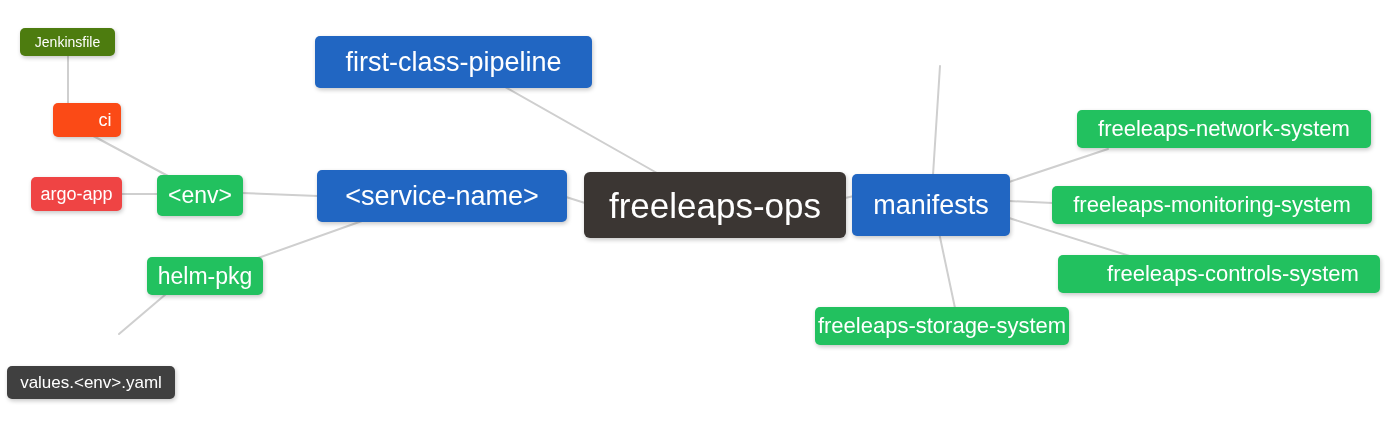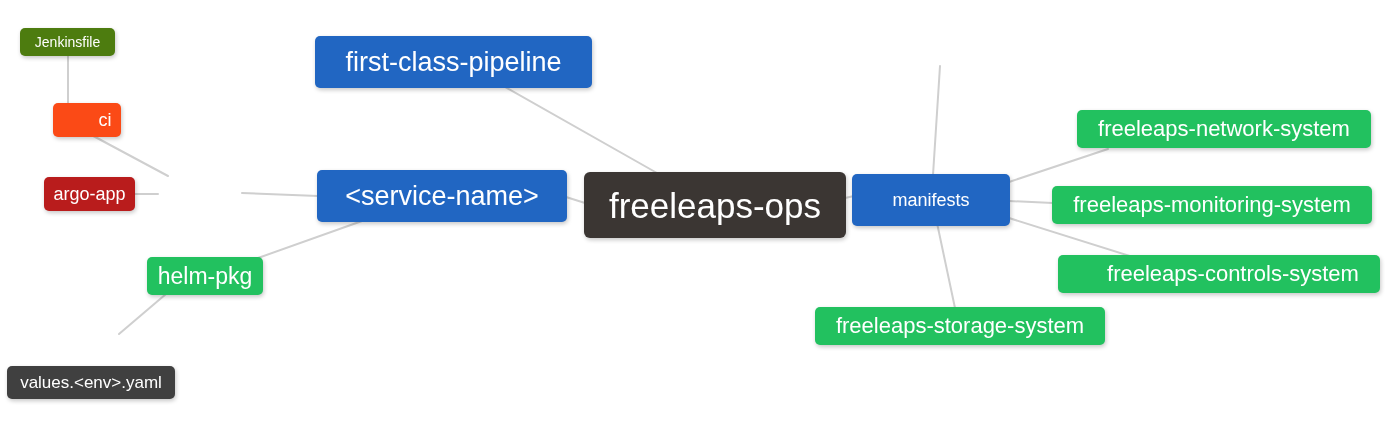--- a/index.html
+++ b/index.html
@@ -56,23 +56,24 @@
       <line x1="933" y1="175" x2="940" y2="66" stroke="#cfcfcf" stroke-width="2" stroke-linecap="round"></line>
       <line x1="1009" y1="182" x2="1108" y2="149" stroke="#cfcfcf" stroke-width="2" stroke-linecap="round"></line>
       <line x1="1009" y1="201" x2="1053" y2="203" stroke="#cfcfcf" stroke-width="2" stroke-linecap="round"></line>
       <line x1="1009" y1="218" x2="1133" y2="257" stroke="#cfcfcf" stroke-width="2" stroke-linecap="round"></line>
       <line x1="937" y1="223" x2="955" y2="308" stroke="#cfcfcf" stroke-width="2" stroke-linecap="round"></line>
     </svg>
 
 <div class="node root" style="left: 584px; top: 172px; width: 262px; height: 66px; font-size: 35px; background: rgb(59, 54, 51); color: rgb(255, 255, 255);">freeleaps-ops</div>
     <div class="node branch" style="left: 315px; top: 36px; width: 277px; height: 52px; font-size: 27px; background: rgb(33, 102, 194); color: rgb(255, 255, 255);">first-class-pipeline</div>
     <div class="node branch" style="left: 317px; top: 170px; width: 250px; height: 52px; font-size: 27px; background: rgb(33, 102, 194); color: rgb(255, 255, 255);">&lt;service-name&gt;</div>
-    <div class="node branch" style="left: 852px; top: 174px; width: 158px; height: 52px; font-size: 18px; background: rgb(33, 102, 194); color: rgb(255, 255, 255);">manifests</div>
+    <div class="node branch" style="left: 852px; top: 174px; width: 158px; height: 62px; font-size: 27px; background: rgb(33, 102, 194); color: rgb(255, 255, 255);">manifests</div>
+    <div class="node leaf" style="left: 157px; top: 175px; width: 86px; height: 41px; font-size: 23px; background: rgb(34, 193, 95); color: rgb(255, 255, 255);">&lt;env&gt;</div>
     <div class="node leaf" style="left: 147px; top: 257px; width: 116px; height: 38px; font-size: 23px; background: rgb(34, 193, 95); color: rgb(255, 255, 255);">helm-pkg</div>
     <div class="node leaf" style="left: 1053px; top: 110px; width: 294px; height: 38px; font-size: 22px; background: rgb(34, 193, 95); color: rgb(255, 255, 255); margin-left: 24px;">freeleaps-network-system</div>
     <div class="node leaf" style="left: 1052px; top: 186px; width: 320px; height: 38px; font-size: 22px; background: rgb(34, 193, 95); color: rgb(255, 255, 255);">freeleaps-monitoring-system</div>
     <div class="node leaf" style="left: 1058px; top: 255px; width: 294px; height: 38px; font-size: 22px; background: rgb(34, 193, 95); color: rgb(255, 255, 255); padding-left: 28px;">freeleaps-controls-system</div>
-    <div class="node leaf" style="left: 815px; top: 307px; width: 290px; height: 38px; font-size: 22px; background: rgb(34, 193, 95); color: rgb(255, 255, 255);">freeleaps-storage-system</div>
+    <div class="node leaf" style="left: 815px; top: 307px; width: 254px; height: 38px; font-size: 22px; background: rgb(34, 193, 95); color: rgb(255, 255, 255);">freeleaps-storage-system</div>
     <div class="node detail" style="left: 53px; top: 103px; width: 32px; height: 34px; font-size: 18px; background: rgb(251, 74, 22); color: rgb(255, 255, 255); padding-left: 36px;">ci</div>
-    <div class="node detail" style="left: 31px; top: 177px; width: 91px; height: 34px; font-size: 18px; background: #b91c1c; color: rgb(255, 255, 255); margin-left: 13px;">argo-app</div>
+    <div class="node detail" style="left: 31px; top: 177px; width: 91px; height: 34px; font-size: 18px; background: #ef4444; color: rgb(255, 255, 255);">argo-app</div>
     <div class="node detail" style="left: 7px; top: 333px; width: 168px; height: 33px; font-size: 17px; background: #404040; color: rgb(255, 255, 255); margin-top: 33px;">values.&lt;env&gt;.yaml</div>
     <div class="node file" style="left: 20px; top: 28px; width: 95px; height: 28px; font-size: 14px; background: #4d7c0f; color: rgb(255, 255, 255);">Jenkinsfile</div>
   </div>
 
 </body></html>

